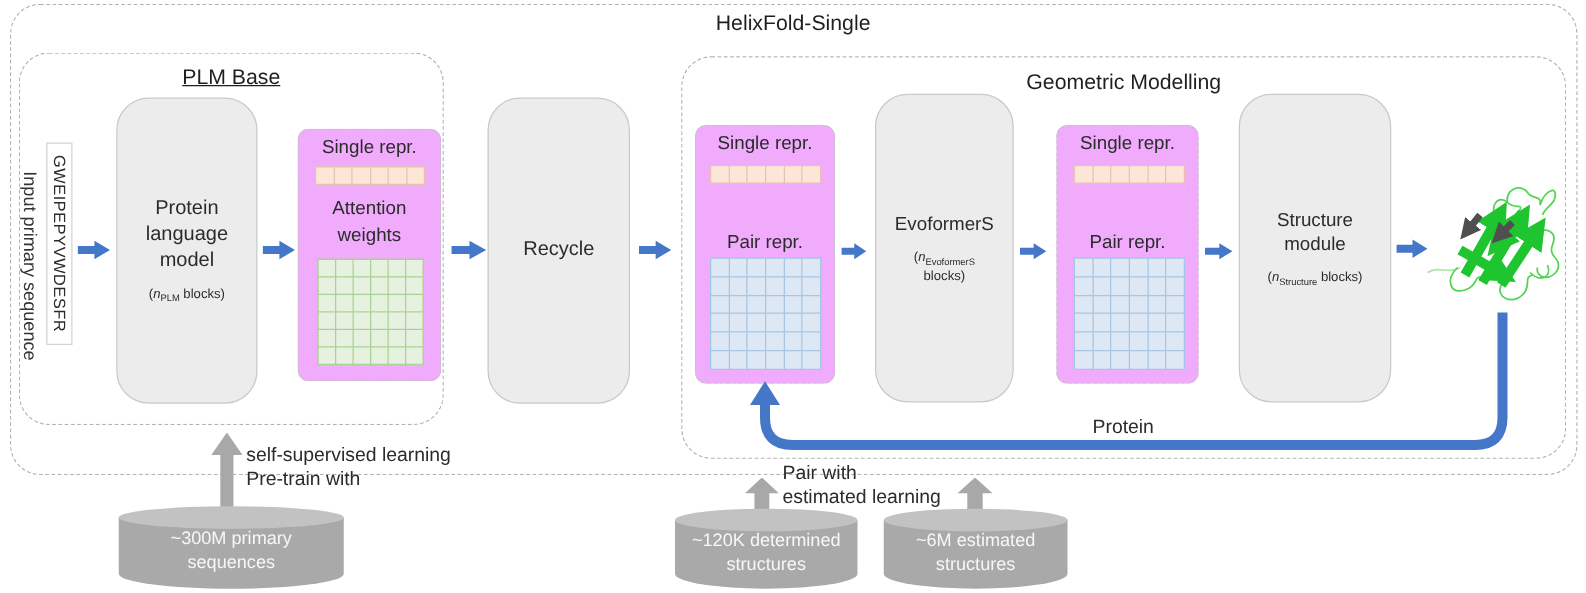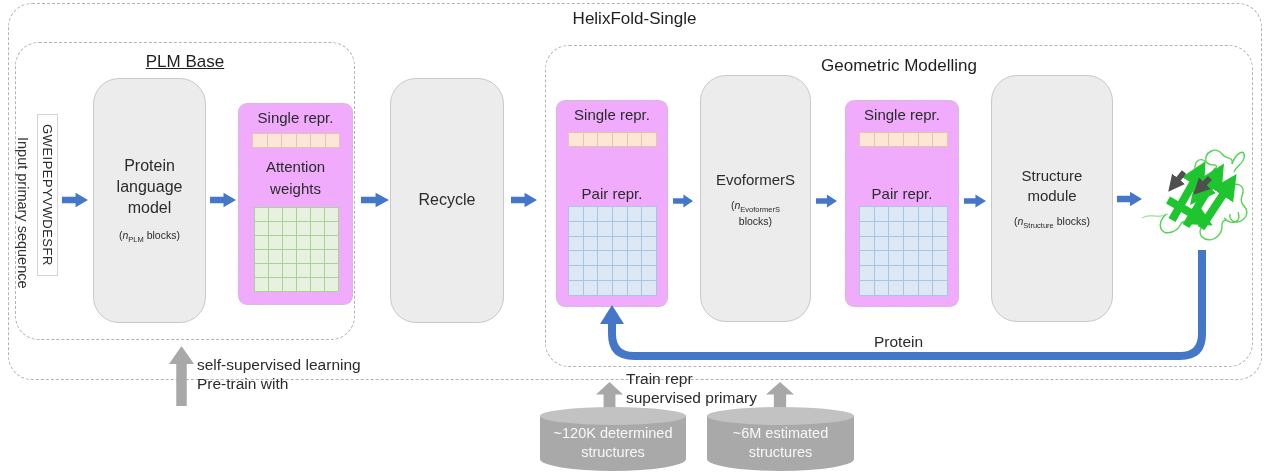--- a/index.html
+++ b/index.html
@@ -292,25 +292,33 @@
   <div class="freetext" style="left:874px;top:332px;">Protein</div>
 
   <div class="uparrow up-tall" style="left:169px;top:346px;width:25px;height:60px;"></div>
   <div class="freetext" style="left:197px;top:355px;">
     <div>self-supervised learning</div>
     <div>Pre-train with</div>
   </div>
 
   <div class="uparrow up-short" style="left:596px;top:382px;width:27px;height:30px;"></div>
   <div class="freetext" style="left:626px;top:369px;">
-    <div>Train repr</div>
-    <div>supervised primary</div>
+    <div>Pair with</div>
+    <div>estimated learning</div>
   </div>
   <div class="uparrow up-short" style="left:766px;top:382px;width:28px;height:30px;"></div>
 
+  <div class="cylinder" style="left:95px;top:405px;width:180px;height:66px;">
+    <div class="cyl-body"></div>
+    <div class="cyl-top"></div>
+    <div class="cyl-label">
+      <div>~300M primary</div>
+      <div>sequences</div>
+    </div>
+  </div>
 
   <div class="cylinder" style="left:540px;top:407px;width:146px;height:64px;">
     <div class="cyl-body"></div>
     <div class="cyl-top"></div>
     <div class="cyl-label">
       <div>~120K determined</div>
       <div>structures</div>
     </div>
   </div>
 

